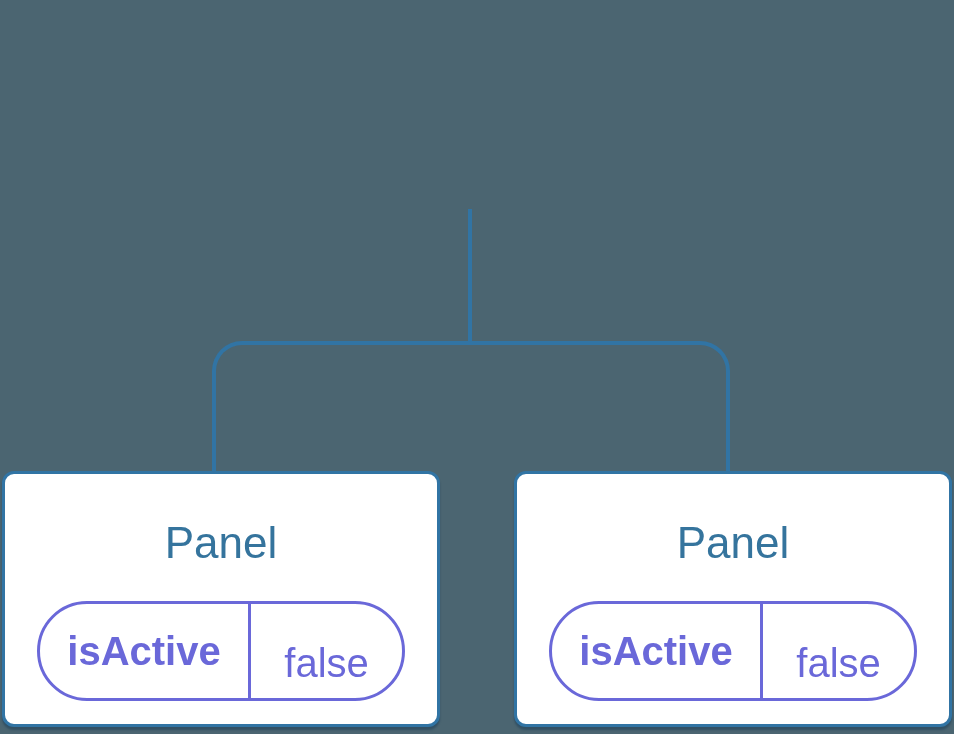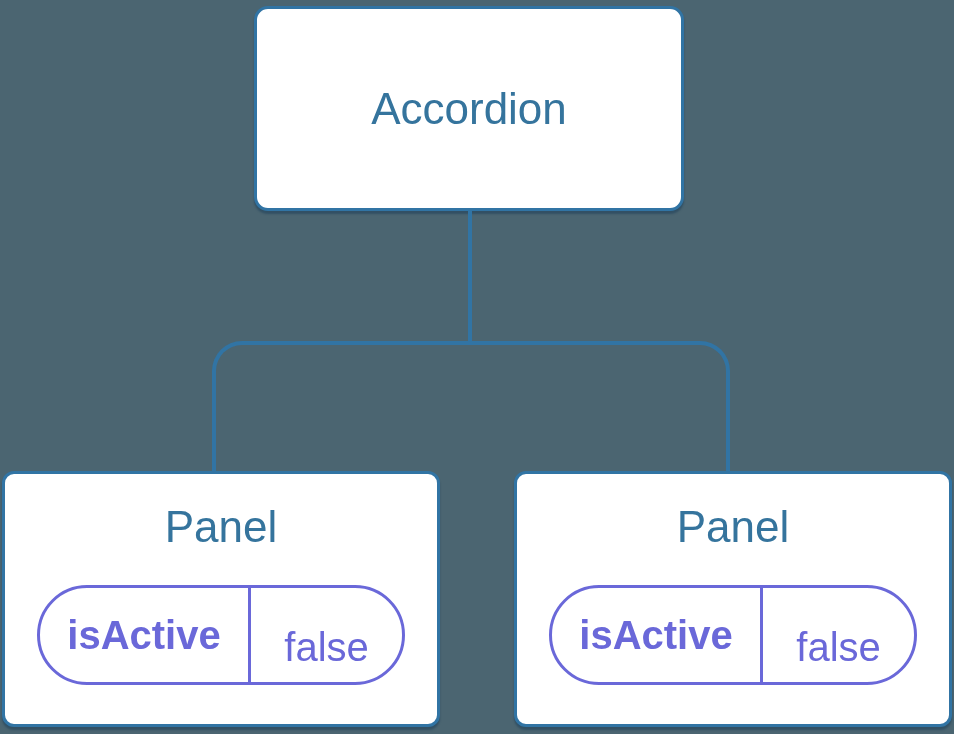--- a/index.html
+++ b/index.html
@@ -57,21 +57,21 @@
   }
 
   .panel-node {
     top: 471px;
     width: 438px;
     height: 256px;
     border-radius: 12px;
     display: flex;
     flex-direction: column;
     align-items: center;
-    padding-top: 28px;
+    padding-top: 44px;
   }
   .panel-node.left  { left: 2px; }
   .panel-node.right { left: 514px; }
 
   .panel-title {
     font-size: 44px;
     font-weight: 500;
     line-height: 50px;
     color: var(--node-title, #35749D);
   }
@@ -101,23 +101,20 @@
     border-right: 3px solid var(--state-accent, #6A68D9);
     font-weight: bold;
   }
   .pill-value { flex: 1 1 auto; margin-top: 24px; }
 </style>
 </head>
 <body>
 
 <div class="canvas">
 
-  <div class="node root-node">
-    <span>Accordion</span>
-  </div>
 
   <div class="connector-stem"></div>
   <div class="connector-bracket"></div>
 
   <div class="node panel-node left">
     <div class="panel-title">Panel</div>
     <div class="state-pill">
       <div class="pill-cell pill-key">isActive</div>
       <div class="pill-cell pill-value">false</div>
     </div>

